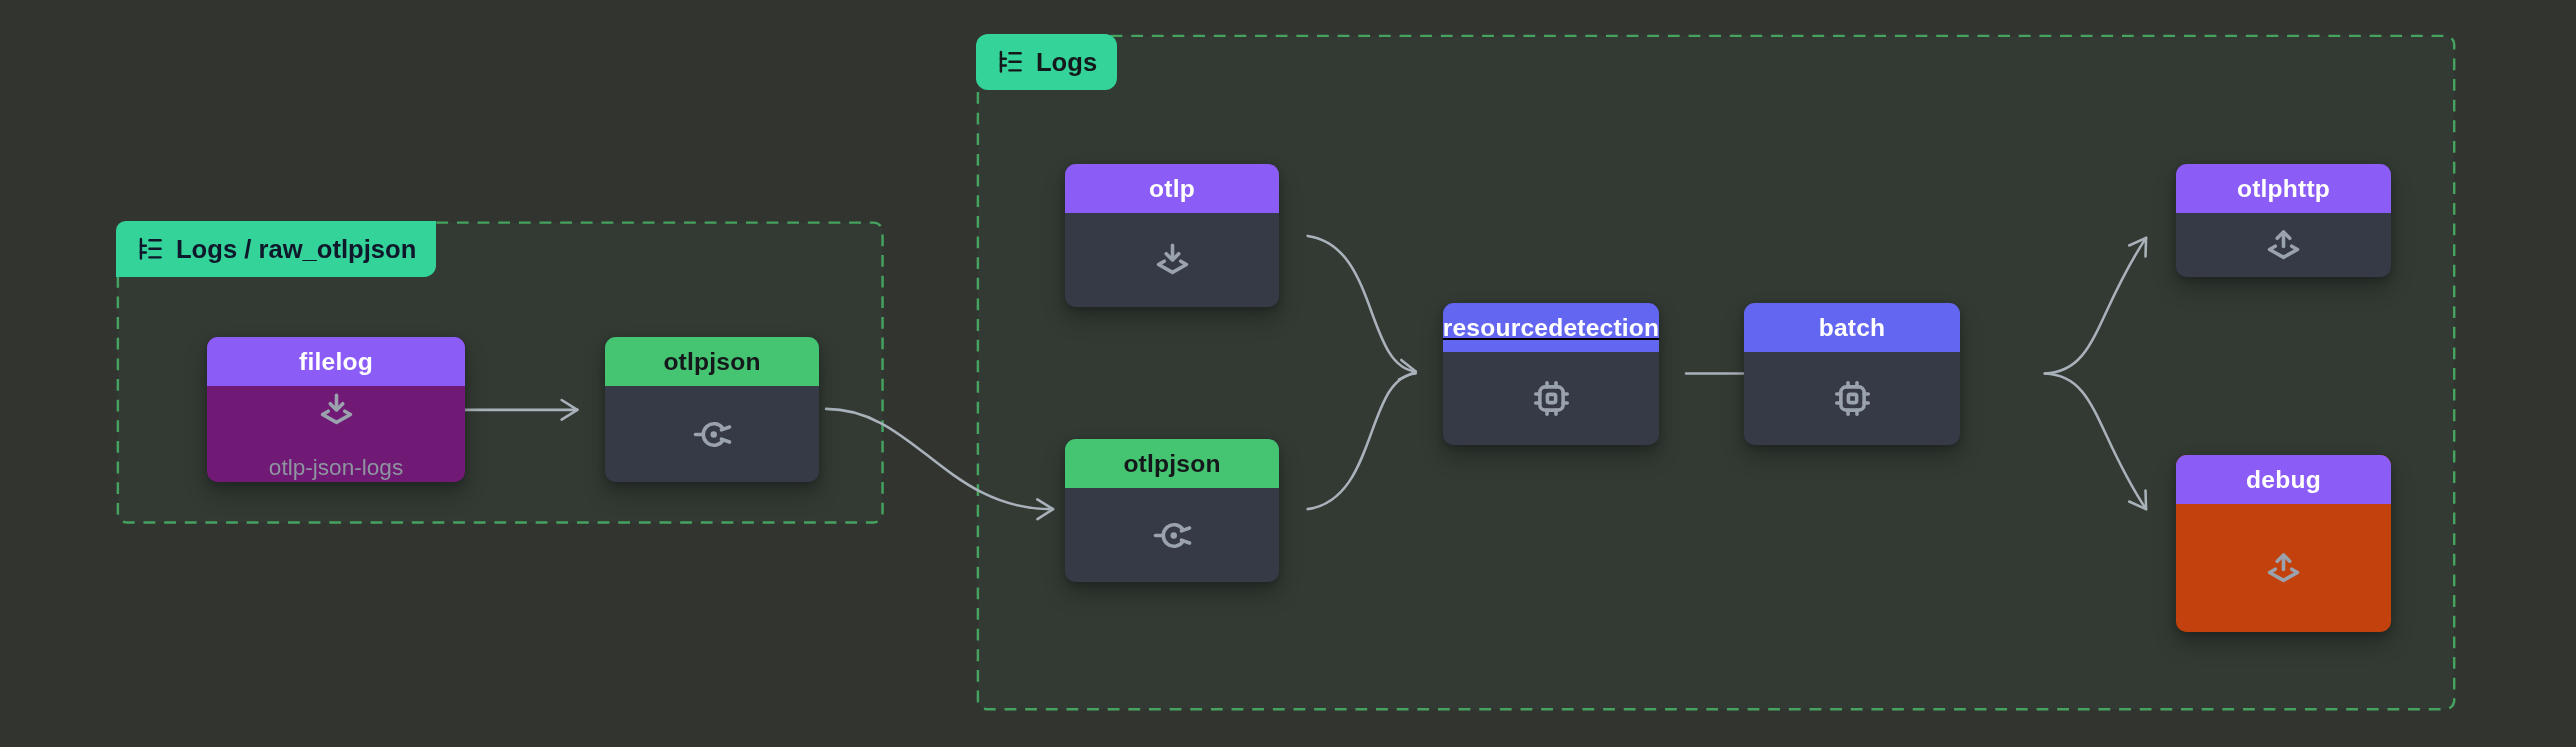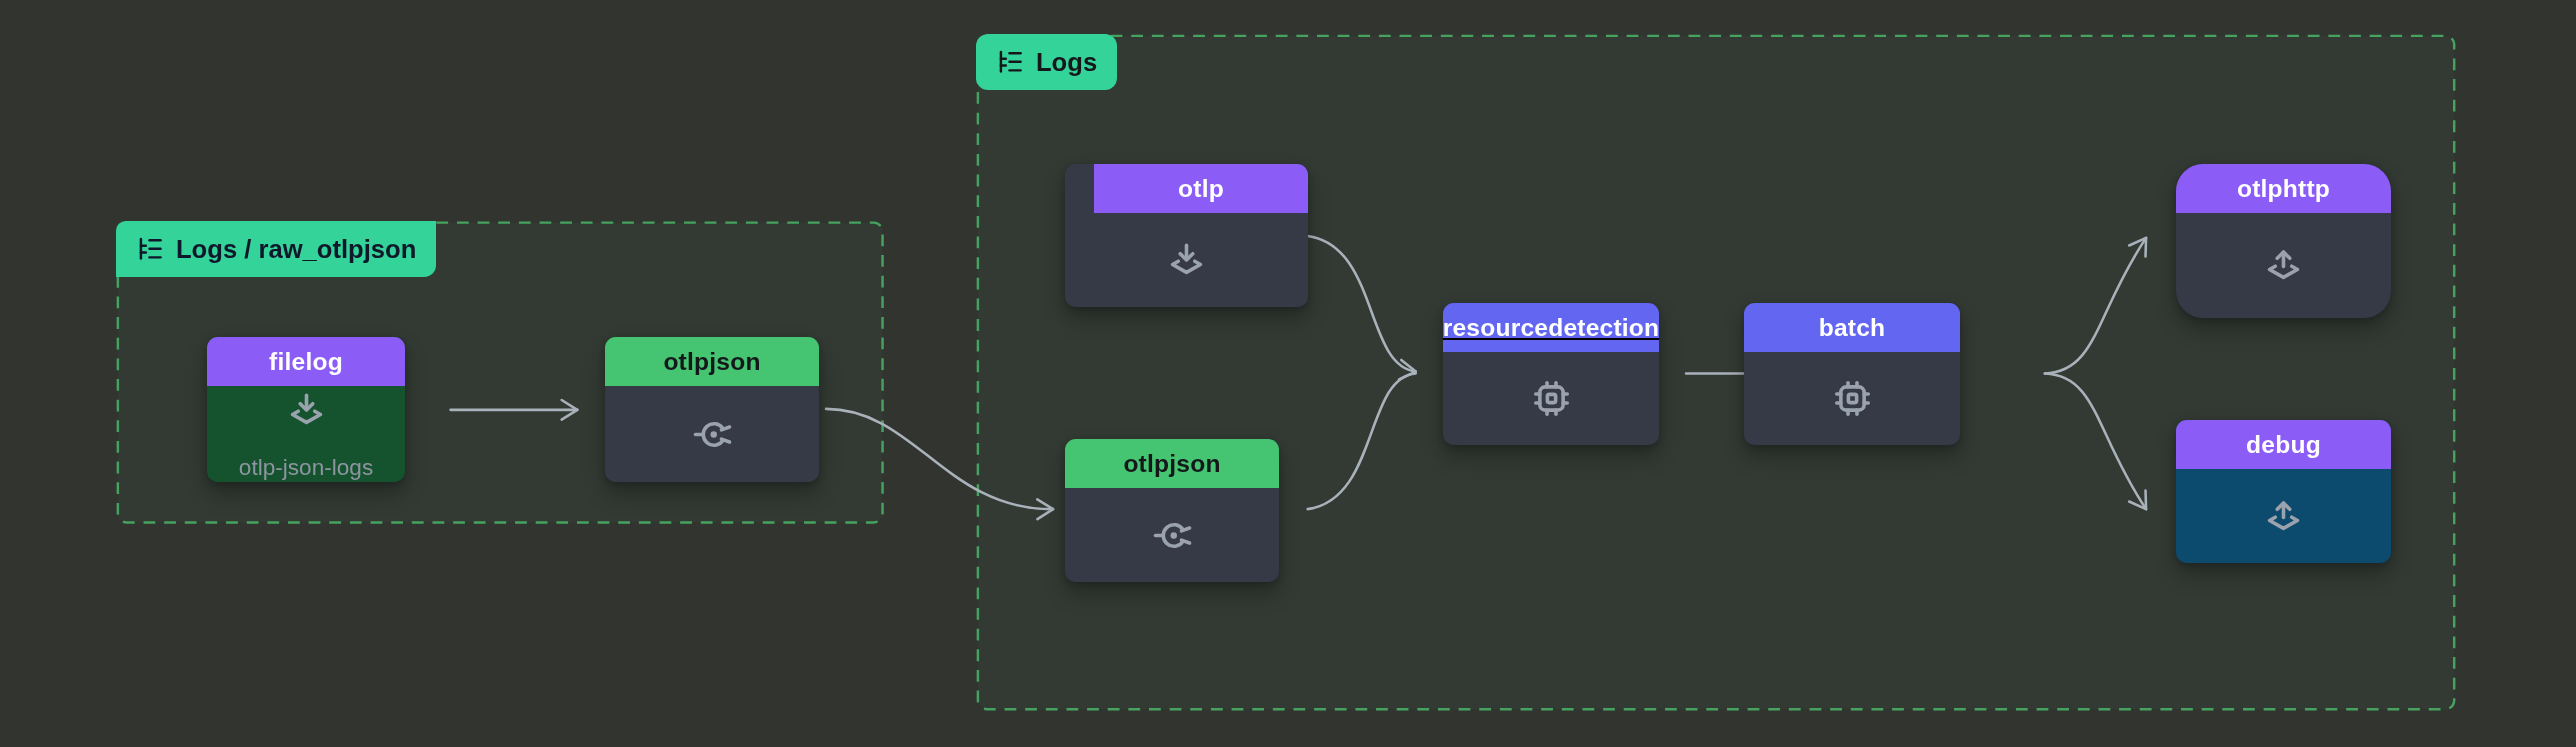--- a/index.html
+++ b/index.html
@@ -87,21 +87,21 @@
           <path d="M4 4v16"></path>
           <path d="M4 9.5h4"></path>
           <path d="M4 15h4"></path>
           <path d="M11 5h9"></path>
           <path d="M11 12h9"></path>
           <path d="M11 19h9"></path>
         </svg>
       </span>
       <span>Logs</span>
     </div>
-    <div class="node" style="left: 207px; top: 337px; width: 198px; height: 145px; background: #14532d;">
+    <div class="node" style="left: 207px; top: 337px; width: 258px; height: 145px; background: #701a75;">
       <div class="node-header" style="background:#8b5cf6;color:#ffffff">
         <span>filelog</span>
       </div>
       <div class="node-body" style="color:#9aa2ad">
         <span class="icon">
           <svg width="43" height="43" viewBox="0 0 24 24" fill="none" stroke="currentColor" stroke-width="2" stroke-linecap="round" stroke-linejoin="round">
             <path d="M12 3.5v8"></path>
             <path d="M8.5 8.2 12 11.7 15.5 8.2"></path>
             <path d="M7.4 12.4 4.2 14.2 12 18.6 19.8 14.2 16.6 12.4"></path>
           </svg>
@@ -118,21 +118,21 @@
           <svg width="43" height="43" viewBox="0 0 24 24" fill="none" stroke="currentColor" stroke-width="2" stroke-linecap="round" stroke-linejoin="round">
             <path d="M2.5 12h4.2"></path>
             <path d="M17.8 8.6A6 6 0 1 0 17.8 15.4"></path>
             <circle cx="12.7" cy="12" r="1.8" fill="currentColor" stroke="none"></circle>
             <path d="M17 9.4l4.5-1.6"></path>
             <path d="M17 14.6l4.5 1.6"></path>
           </svg>
         </span>
       </div>
     </div>
-    <div class="node" style="left: 1065px; top: 164px; width: 214px; height: 143px; background: rgb(53, 58, 70); padding-left: 29px;">
+    <div class="node" style="left: 1065px; top: 164px; width: 214px; height: 143px; background: rgb(53, 58, 70);">
       <div class="node-header" style="background:#8b5cf6;color:#ffffff">
         <span>otlp</span>
       </div>
       <div class="node-body" style="color:#9aa2ad">
         <span class="icon">
           <svg width="43" height="43" viewBox="0 0 24 24" fill="none" stroke="currentColor" stroke-width="2" stroke-linecap="round" stroke-linejoin="round">
             <path d="M12 3.5v8"></path>
             <path d="M8.5 8.2 12 11.7 15.5 8.2"></path>
             <path d="M7.4 12.4 4.2 14.2 12 18.6 19.8 14.2 16.6 12.4"></path>
           </svg>
@@ -190,35 +190,35 @@
             <path d="M9.5 20.8v-2.3"></path>
             <path d="M14.5 20.8v-2.3"></path>
             <path d="M5.5 9.5H3.2"></path>
             <path d="M5.5 14.5H3.2"></path>
             <path d="M20.8 9.5h-2.3"></path>
             <path d="M20.8 14.5h-2.3"></path>
           </svg>
         </span>
       </div>
     </div>
-    <div class="node" style="left: 2176px; top: 164px; width: 215px; height: 154px; background: rgb(53, 58, 70); border-radius: 27px;">
+    <div class="node" style="left: 2176px; top: 164px; width: 215px; height: 113px; background: rgb(53, 58, 70);">
       <div class="node-header" style="background:#8b5cf6;color:#ffffff">
         <span>otlphttp</span>
       </div>
       <div class="node-body" style="color:#9aa2ad">
         <span class="icon">
           <svg width="43" height="43" viewBox="0 0 24 24" fill="none" stroke="currentColor" stroke-width="2" stroke-linecap="round" stroke-linejoin="round">
             <path d="M12 12.5V4.5"></path>
             <path d="M8.5 8 12 4.5 15.5 8"></path>
             <path d="M7.4 12.4 4.2 14.2 12 18.6 19.8 14.2 16.6 12.4"></path>
           </svg>
         </span>
       </div>
     </div>
-    <div class="node" style="left: 2176px; top: 420px; width: 215px; height: 143px; background: #0c4a6e;">
+    <div class="node" style="left: 2176px; top: 455px; width: 215px; height: 177px; background: #c2410c;">
       <div class="node-header" style="background:#8b5cf6;color:#ffffff">
         <span>debug</span>
       </div>
       <div class="node-body" style="color:#9aa2ad">
         <span class="icon">
           <svg width="43" height="43" viewBox="0 0 24 24" fill="none" stroke="currentColor" stroke-width="2" stroke-linecap="round" stroke-linejoin="round">
             <path d="M12 12.5V4.5"></path>
             <path d="M8.5 8 12 4.5 15.5 8"></path>
             <path d="M7.4 12.4 4.2 14.2 12 18.6 19.8 14.2 16.6 12.4"></path>
           </svg>

